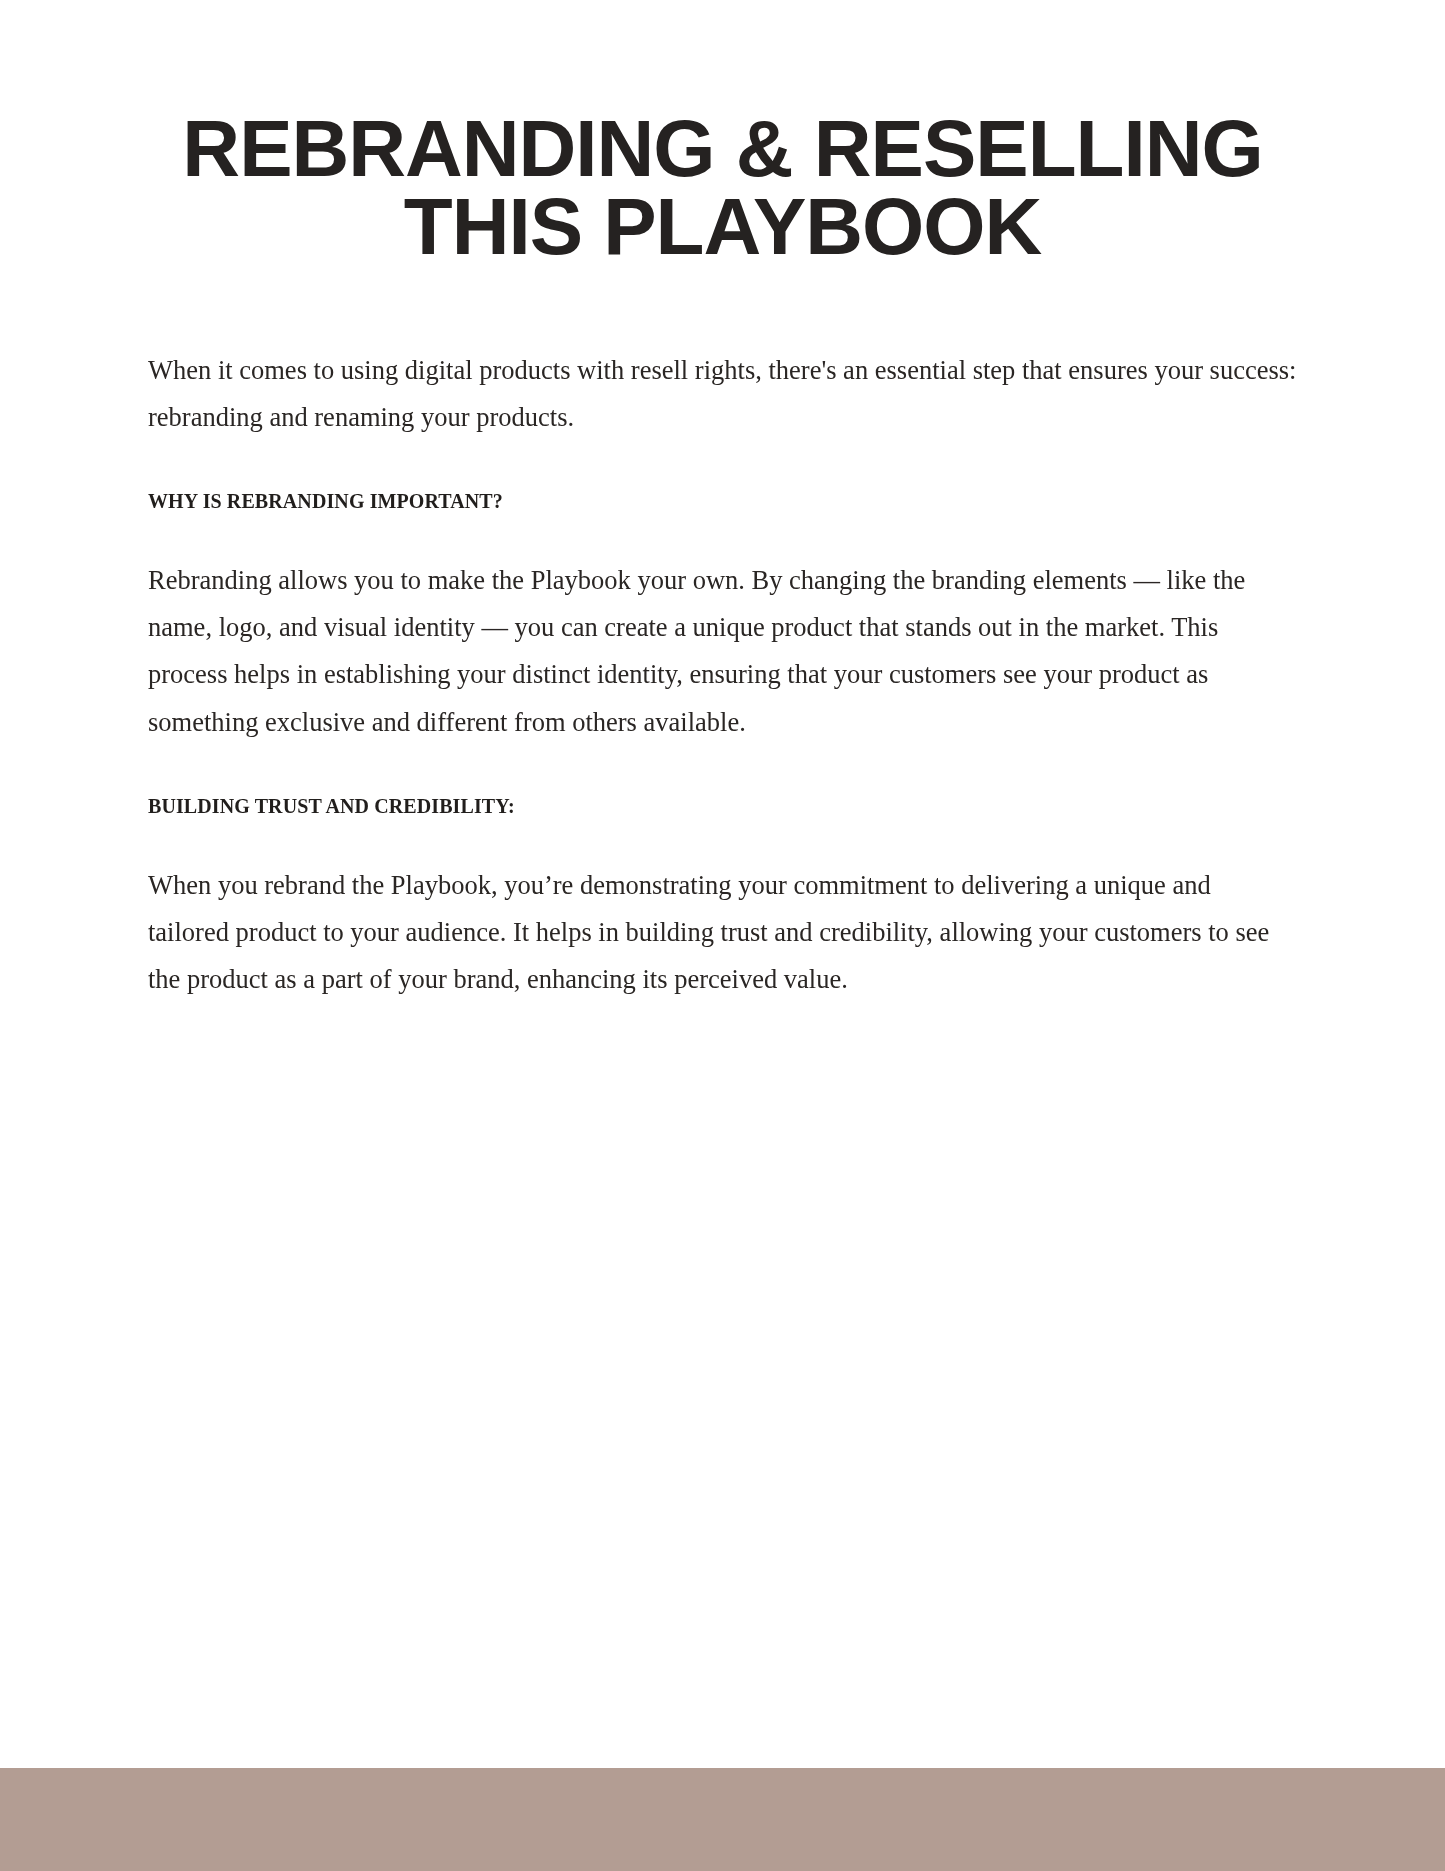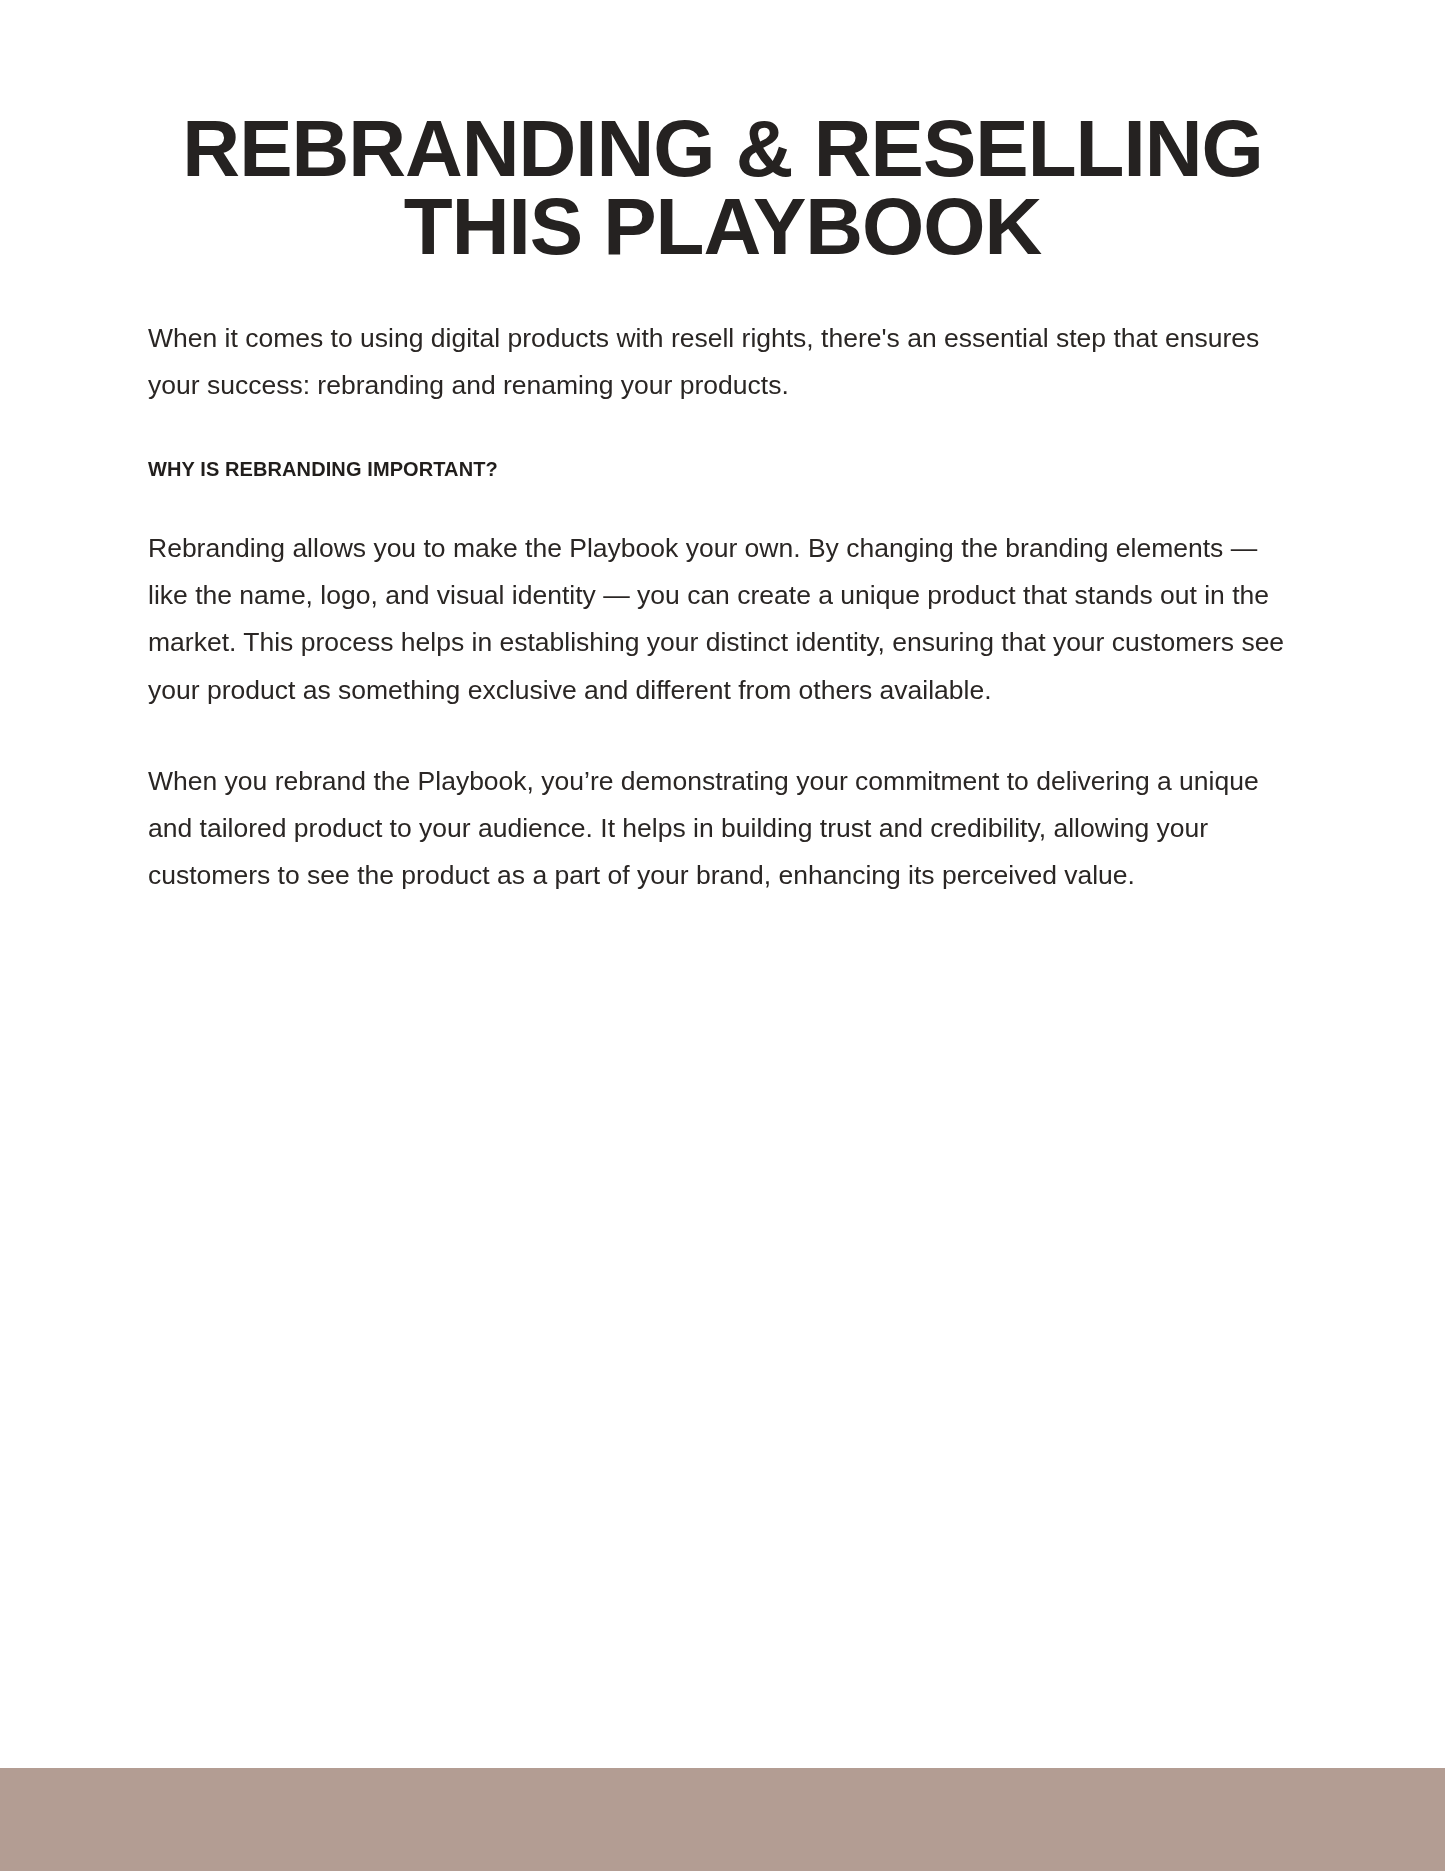--- a/index.html
+++ b/index.html
@@ -27,21 +27,22 @@
     padding-top: 110px;
     font-size: 80px;
     line-height: 0.98;
     font-weight: 800;
     letter-spacing: -1px;
     text-align: center;
     color: #252221;
     text-transform: uppercase;
   }
   .body-block {
-    margin-top: 48px;
+    margin-top: 80px;
+    font-family: Liberation Serif, serif;
   }
   p.para {
     margin: 0 0 44px 0;
     font-size: 26.5px;
     line-height: 1.78;
     color: #2a2624;
     font-weight: 400;
   }
   p.para:last-child {
     margin-bottom: 0;
@@ -72,20 +73,21 @@
     <h1 class="doc-title">REBRANDING &amp; RESELLING THIS PLAYBOOK</h1>
 
     <div class="body-block">
 
       <p class="para">When it comes to using digital products with resell rights, there's an essential step that ensures your success: rebranding and renaming your products.</p>
 
       <h2 class="subhead">WHY IS REBRANDING IMPORTANT?</h2>
 
       <p class="para">Rebranding allows you to make the Playbook your own. By changing the branding elements — like the name, logo, and visual identity — you can create a unique product that stands out in the market. This process helps in establishing your distinct identity, ensuring that your customers see your product as something exclusive and different from others available.</p>
 
+      <h2 class="subhead">BUILDING TRUST AND CREDIBILITY:</h2>
 
       <p class="para">When you rebrand the Playbook, you’re demonstrating your commitment to delivering a unique and tailored product to your audience. It helps in building trust and credibility, allowing your customers to see the product as a part of your brand, enhancing its perceived value.</p>
 
     </div>
   </div>
 
   <div class="footer-band" style="background: rgb(179, 157, 147);"></div>
 </div>
 
 </body></html>

